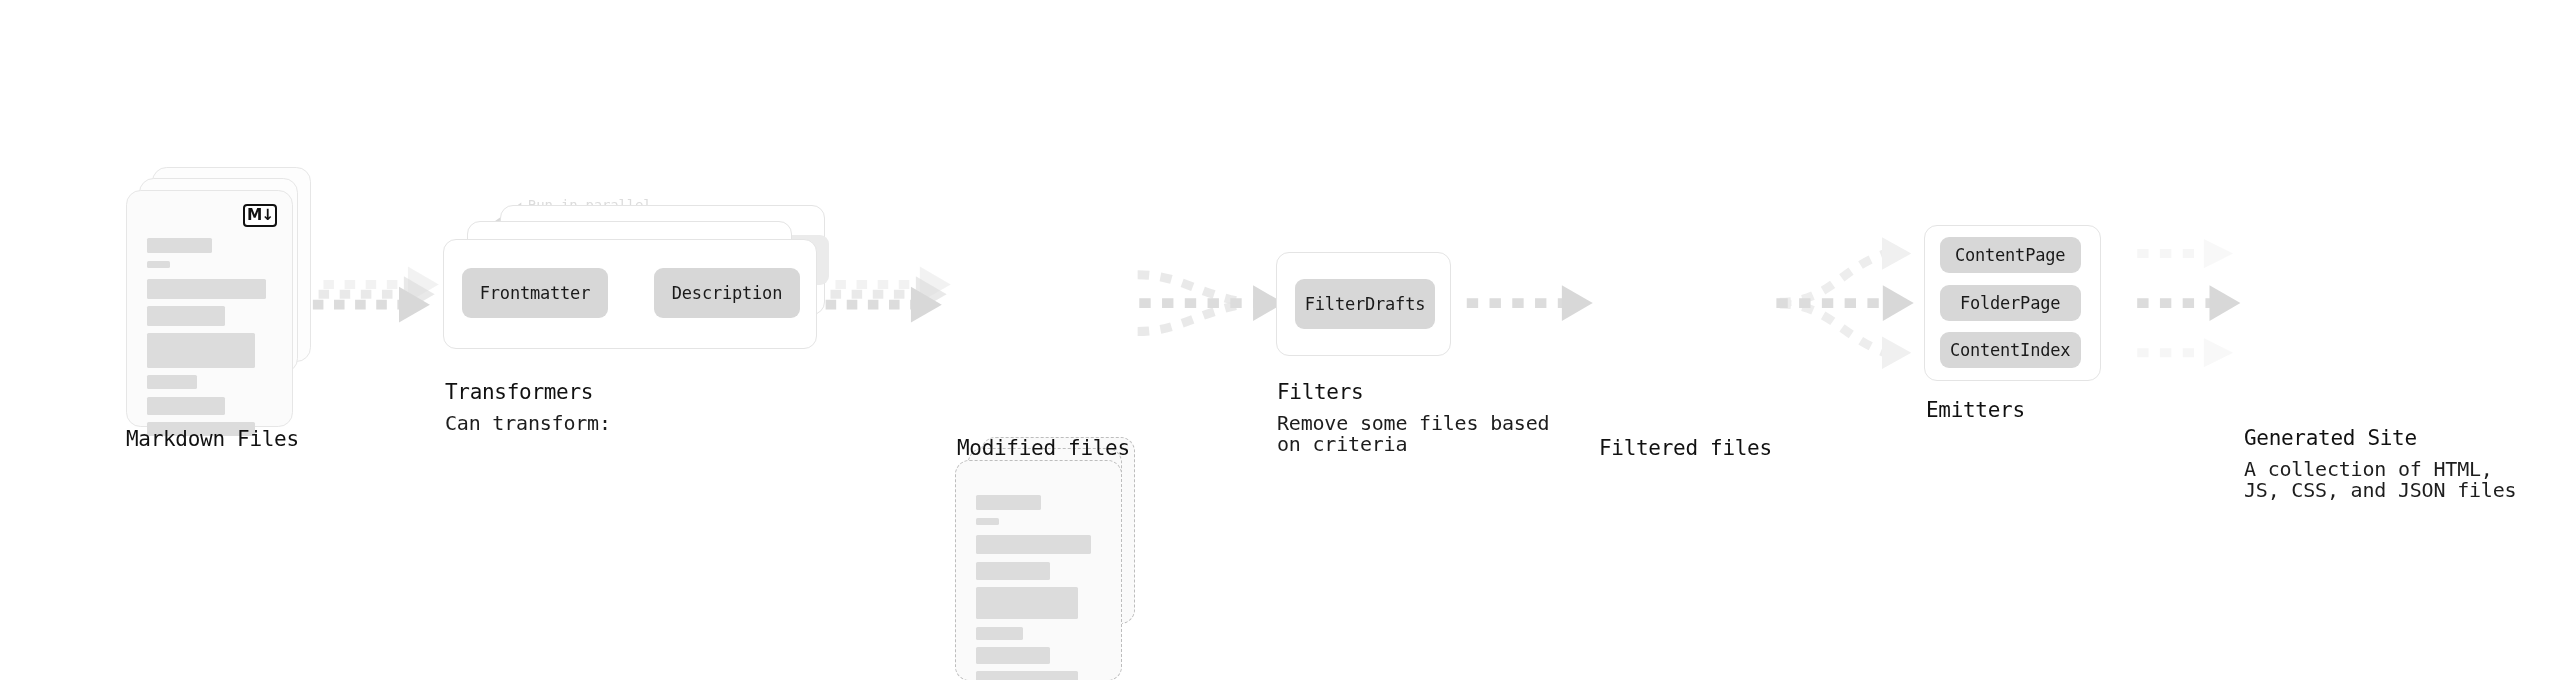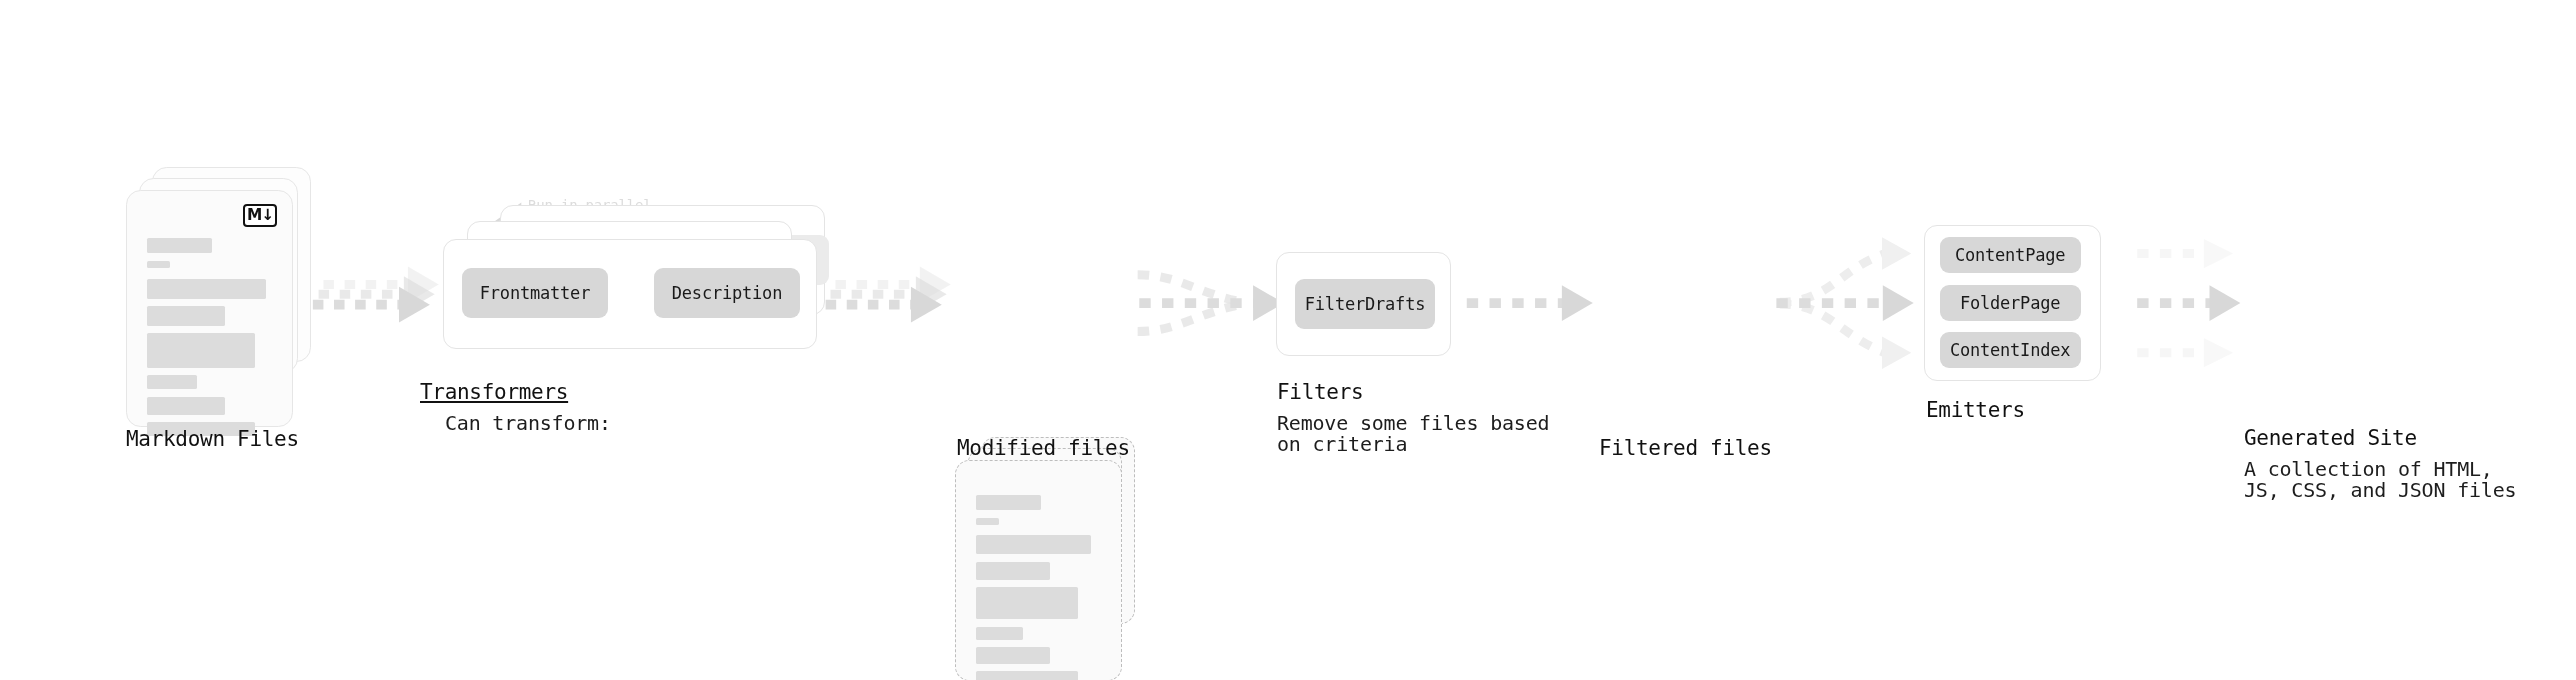--- a/index.html
+++ b/index.html
@@ -249,21 +249,21 @@
     <div class="group-box ghost" style="left:24.4px; top:16.3px; width:325px; height:110px;">
       <div class="pill ghost2" style="left:24.4px; top:29px; width:128px; height:50px;">x</div>
       <div class="pill ghost2" style="left:176px; top:29px; width:128px; height:50px;">x</div>
     </div>
     <div class="group-box" style="left:0px; top:34px; width:374px; height:110px;">
       <div class="pill" style="left:18px; top:28.4px; width:146px; height:50px;">Frontmatter</div>
       <div class="pill" style="left:210px; top:28.4px; width:146px; height:50px;">Description</div>
     </div>
   </div>
 
-  <div class="caption-title" style="left:420px; top:380px;text-decoration:underline;">Transformers</div>
+  <div class="caption-title" style="left:445px; top:380px;">Transformers</div>
   <div class="caption-sub" style="left:445px; top:413px;">Can transform:</div>
 
   <div class="node doc-stack" style="left:955px; top:177px; width:203px; height:260px;">
     <div class="doc-card dashed" style="left:26px; top:0px; width:154px; height:187px;"></div>
     <div class="doc-card dashed" style="left:13px; top:11.4px; width:154px; height:187px;"></div>
     <div class="doc-card dashed" style="left:0px; top:23px; width:167px; height:221px;">
       <div class="doc-lines" style="top:34px;">
         <div class="ln" style="width:52%; height:15.4px;"></div>
         <div class="ln" style="width:19%; height:7.3px; margin-bottom:9.8px;"></div>
         <div class="ln" style="width:92%; height:19.5px;"></div>

